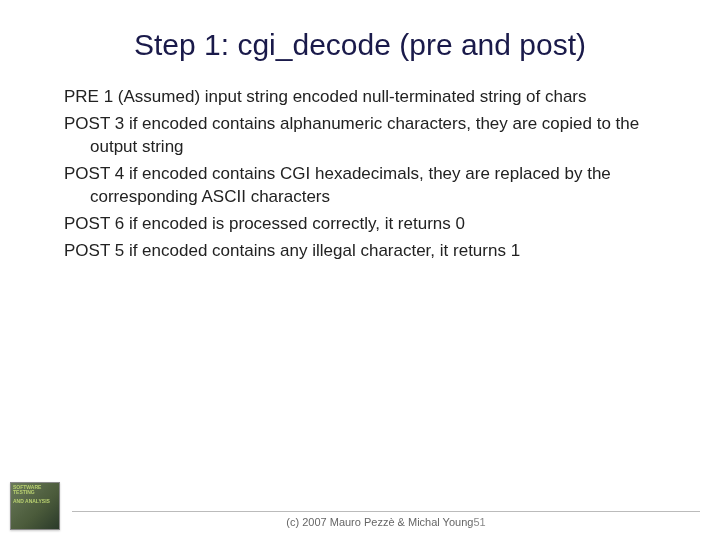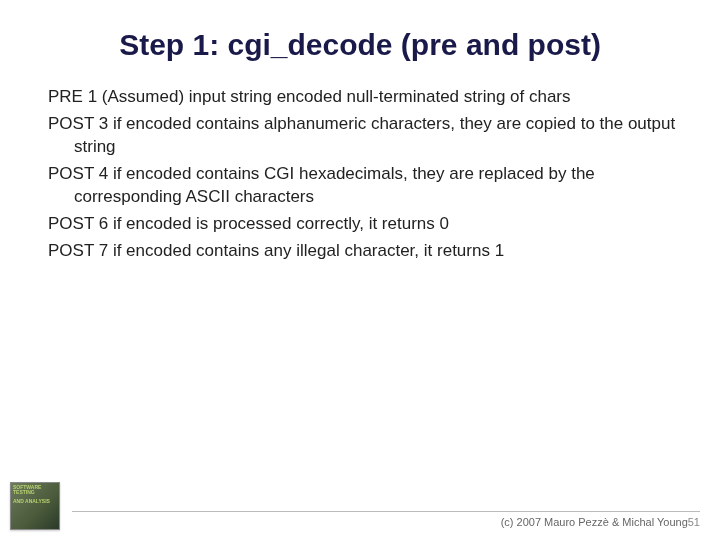--- a/index.html
+++ b/index.html
@@ -17,24 +17,24 @@
     height: 540px;
     position: relative;
     box-sizing: border-box;
   }
   .title {
     font-size: 30px;
     color: #1a1a4a;
     text-align: center;
     padding-top: 28px;
     padding-bottom: 24px;
-    font-weight: bold;
+    font-weight: normal;
   }
   .body-text {
-    padding: 0 40px 0 48px;
+    padding: 0 40px 0 64px;
     font-size: 17px;
     line-height: 1.35;
     color: #222;
   }
   .item {
     margin: 0 0 4px 0;
     text-indent: -26px;
     padding-left: 26px;
   }
   .footer {
@@ -44,21 +44,21 @@
     right: 20px;
     font-size: 11px;
     color: #666;
   }
   .footer-line {
     border-top: 1px solid #bbb;
     margin-bottom: 4px;
   }
   .footer-row {
     display: flex;
-    justify-content: flex-end;
+    justify-content: center;
   }
   .page-num {
     color: #888;
   }
   .logo {
     position: absolute;
     left: 10px;
     bottom: 10px;
     width: 48px;
     height: 46px;
@@ -79,21 +79,21 @@
 
 <div class="slide">
 
   <div class="title">Step 1: cgi_decode (pre and post)</div>
 
   <div class="body-text">
     <div class="item">PRE 1 (Assumed) input string encoded null-terminated string of chars</div>
     <div class="item">POST 3 if encoded contains alphanumeric characters, they are copied to the output string</div>
     <div class="item">POST 4 if encoded contains CGI hexadecimals, they are replaced by the corresponding ASCII characters</div>
     <div class="item">POST 6 if encoded is processed correctly, it returns 0</div>
-    <div class="item">POST 7 if encoded contains any illegal character, it returns 1</div>
+    <div class="item">POST 5 if encoded contains any illegal character, it returns 1</div>
   </div>
 
   <div class="logo">
     <div class="logo-text">SOFTWARE TESTING</div>
     <div class="logo-text">AND ANALYSIS</div>
   </div>
 
   <div class="footer">
     <div class="footer-line"></div>
     <div class="footer-row">

